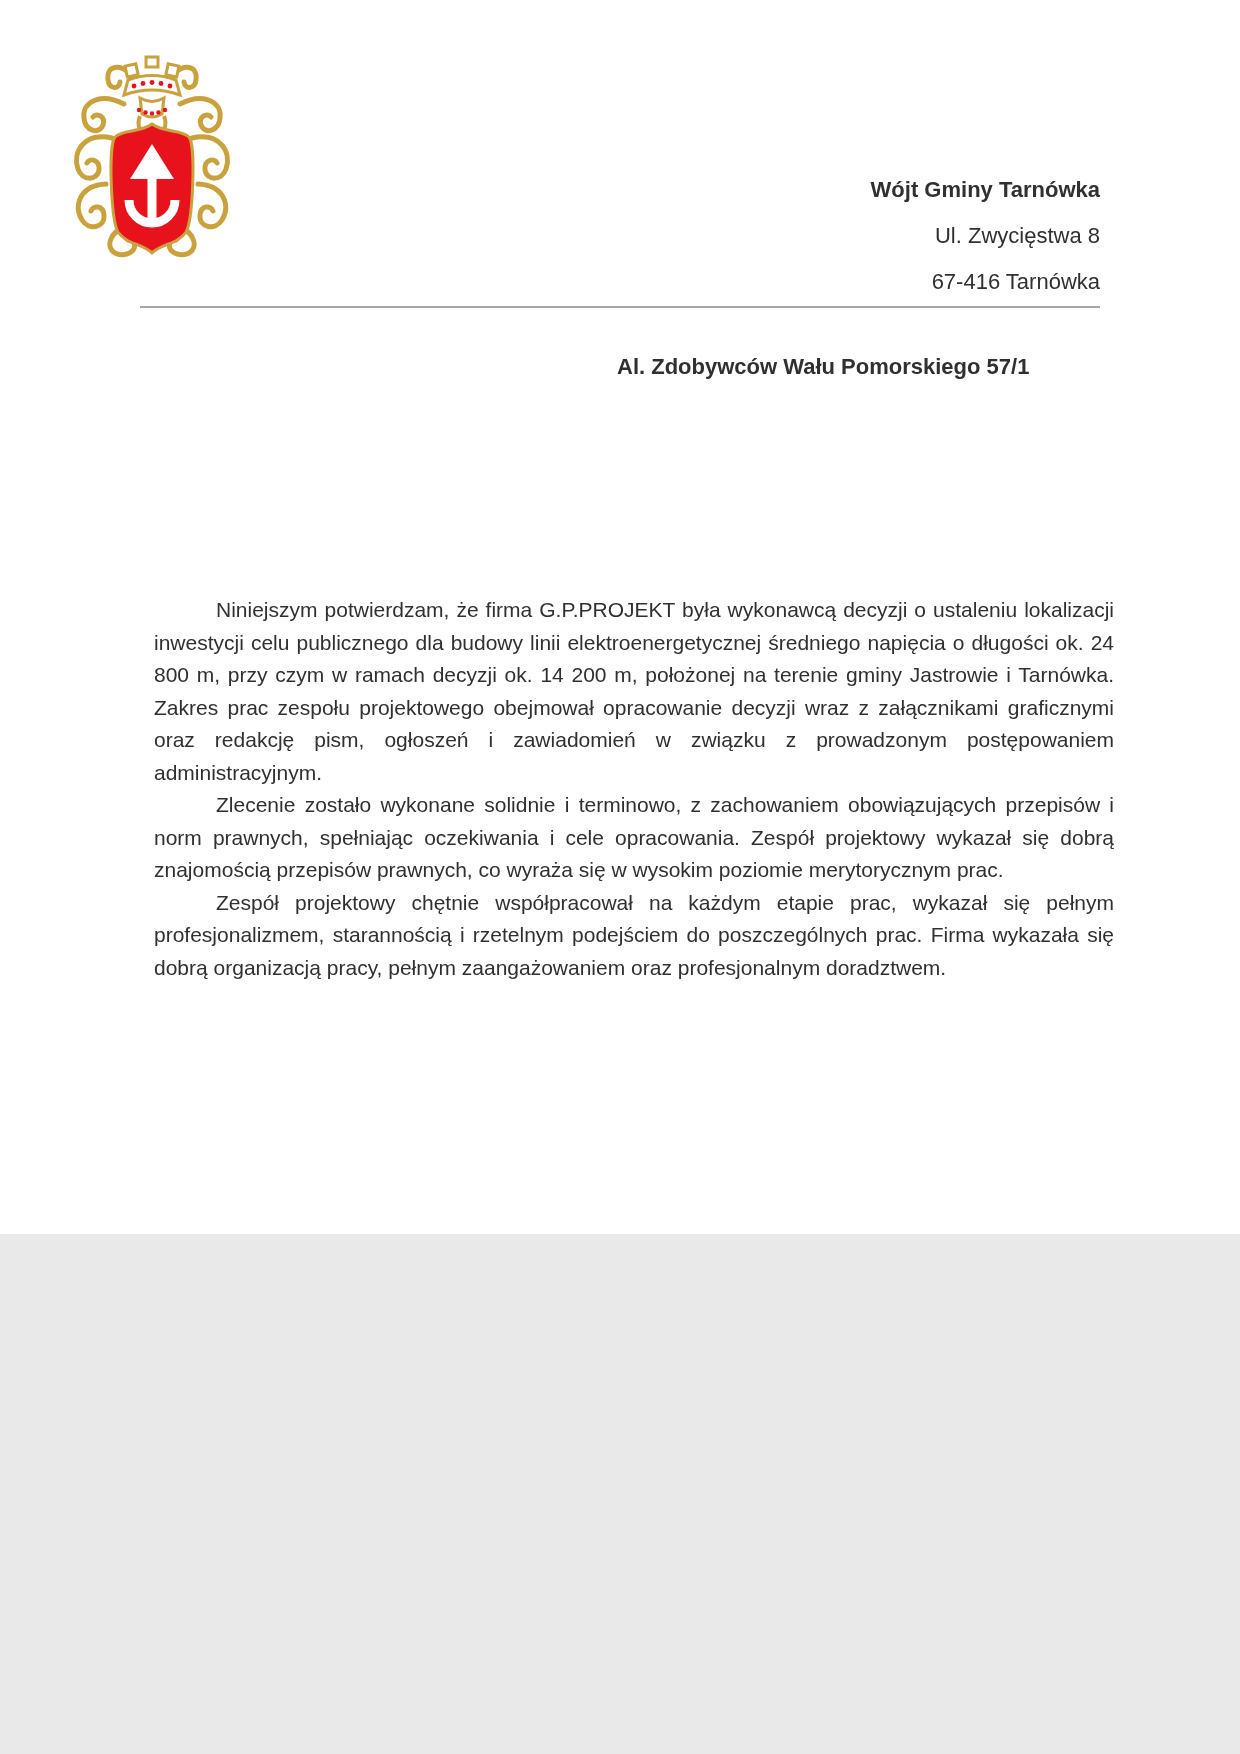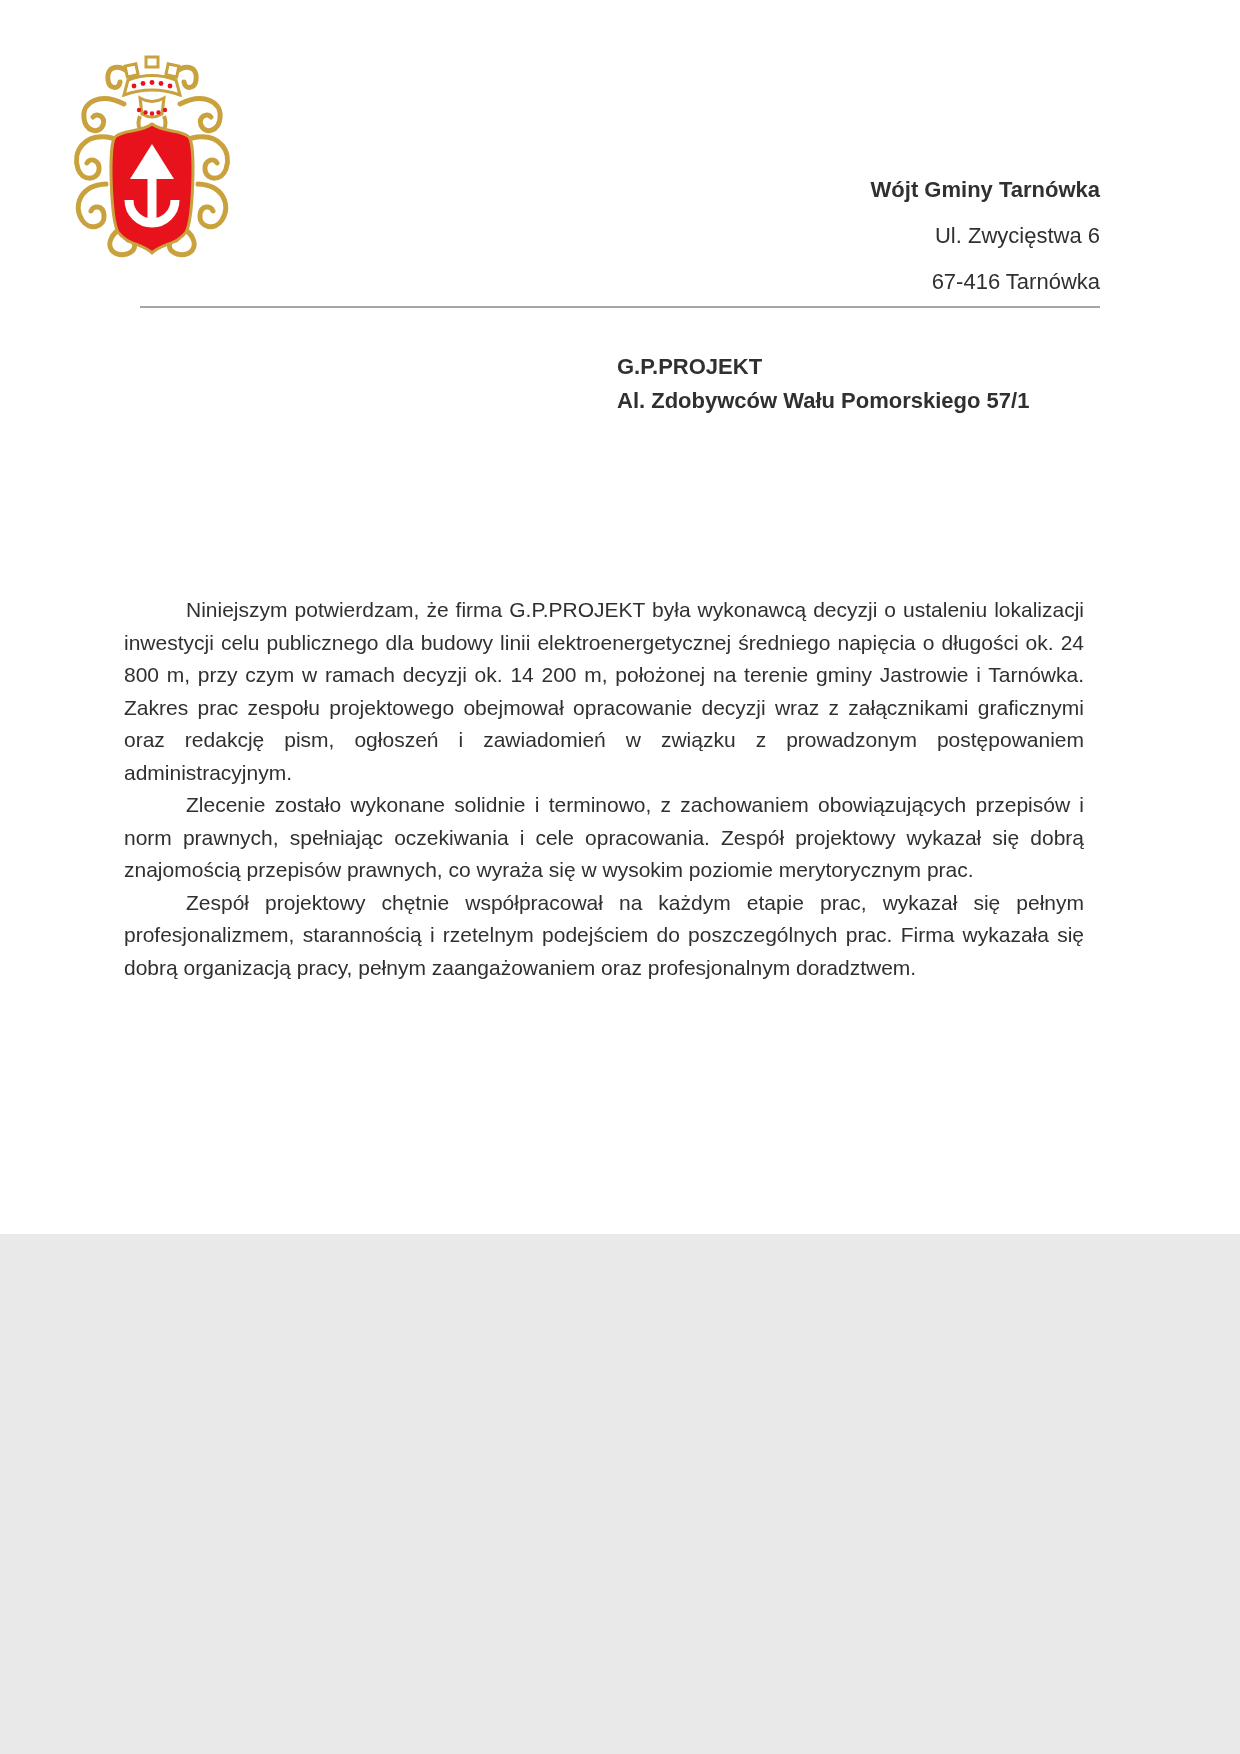--- a/index.html
+++ b/index.html
@@ -27,21 +27,21 @@
     background:#a6a6a6;
   }
   
   .recipient{
     position:absolute;left:617px;top:350px;
     font-size:22px;font-weight:bold;line-height:34px;
     white-space:nowrap;
   }
   
   .body-text{
-    position:absolute;left:124px;top:594px;width:960px;
+    position:absolute;left:154px;top:594px;width:960px;
     font-size:21px;line-height:32.5px;
     text-align:justify;
   }
   .body-text p{
     margin:0;padding:0;text-indent:62px;
   }
 </style>
 </head>
 <body>
 
@@ -86,28 +86,27 @@
       <g fill="#ffffff">
         <polygon points="90,92 68,127 112,127"></polygon>
         <rect x="85.5" y="121" width="9" height="52"></rect>
         <path d="M67,148 A23,23 0 1 0 113,148" fill="none" stroke="#ffffff" stroke-width="9"></path>
       </g>
     </svg>
   </div>
 
   <div class="sender">
     <div class="line title">Wójt Gminy Tarnówka</div>
-    <div class="line">Ul. Zwycięstwa 6</div>
+    <div class="line">Ul. Zwycięstwa 8</div>
     <div class="line">67-416 Tarnówka</div>
   </div>
 
   <div class="header-rule"></div>
 
   <div class="recipient">
-    <div>G.P.PROJEKT</div>
     <div>Al. Zdobywców Wału Pomorskiego 57/1</div>
   </div>
 
   <div class="body-text">
     <p>Niniejszym potwierdzam, że firma G.P.PROJEKT była wykonawcą decyzji o ustaleniu lokalizacji inwestycji celu publicznego dla budowy linii elektroenergetycznej średniego napięcia o długości ok. 24 800 m, przy czym w ramach decyzji ok. 14 200 m, położonej na terenie gminy Jastrowie i Tarnówka. Zakres prac zespołu projektowego obejmował opracowanie decyzji wraz z załącznikami graficznymi oraz redakcję pism, ogłoszeń i zawiadomień w związku z prowadzonym postępowaniem administracyjnym.</p>
     <p>Zlecenie zostało wykonane solidnie i terminowo, z zachowaniem obowiązujących przepisów i norm prawnych, spełniając oczekiwania i cele opracowania. Zespół projektowy wykazał się dobrą znajomością przepisów prawnych, co wyraża się w wysokim poziomie merytorycznym prac.</p>
     <p>Zespół projektowy chętnie współpracował na każdym etapie prac, wykazał się pełnym profesjonalizmem, starannością i rzetelnym podejściem do poszczególnych prac. Firma wykazała się dobrą organizacją pracy, pełnym zaangażowaniem oraz profesjonalnym doradztwem.</p>
   </div>
 
 </div>

